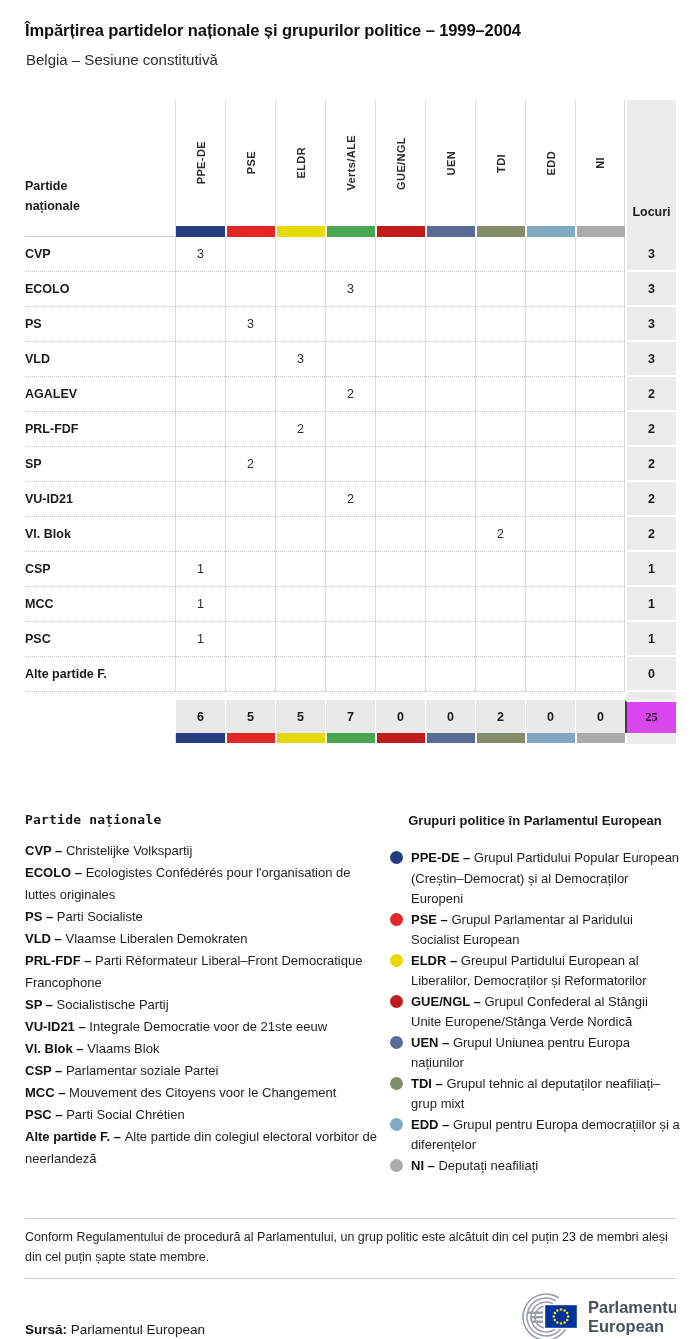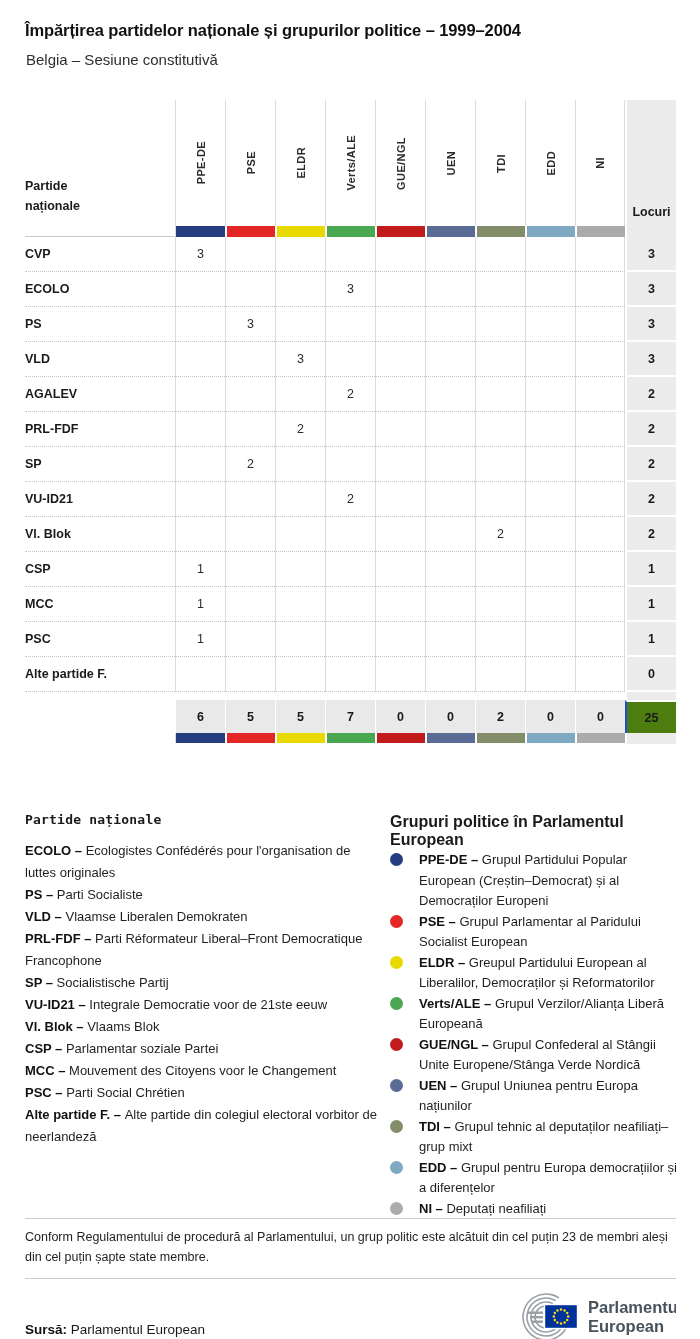--- a/index.html
+++ b/index.html
@@ -72,37 +72,37 @@
     border-left: 2px solid #fff; border-bottom: 2px solid #fff;
   }
   .spacer { height: 8px; }
   .total-label { height: 33px; }
   .total-cell {
     height: 33px; background: #e9e9e9; font-weight: 700; font-size: 12.5px;
     display: flex; align-items: center; justify-content: center;
     border-left: 1px solid #fff;
   }
   .total-seats {
-    height: 33px; background: #4d7c0f; font-weight: 700; font-size: 12.5px;
+    height: 33px; background: #d946ef; font-weight: 700; font-size: 12.5px;
     display: flex; align-items: center; justify-content: center;
-    border-left: 2px solid #1d4ed8; border-top: 2px solid #fff;
+    border-left: 2px solid #404040; border-top: 2px solid #fff; font-family: Liberation Serif, serif;
   }
   
   .legends { position: absolute; left: 25px; top: 812px; width: 660px; display: flex; }
   .leg-left { width: 365px; padding-right: 10px; }
   .leg-left h3 {
     font-family: "DejaVu Sans Mono", monospace;
     font-size: 13px; font-weight: 700; margin-bottom: 13px; letter-spacing: 0.2px;
   }
   .party-def { font-size: 13px; line-height: 22px; color: #1f1f1f; }
   .leg-right { width: 290px; }
-  .leg-right h3 { font-size: 16px; font-weight: 700; margin: 1px 0 1px; }
+  .leg-right h3 { font-size: 13px; font-weight: 700; margin: 1px 0 20px; text-align: center; }
   .group-def { display: flex; font-size: 13px; line-height: 20.5px; color: #1f1f1f; }
   .dot { width: 13px; height: 13px; border-radius: 50%; flex: 0 0 13px; margin-top: 3px; }
-  .group-def .txt { margin-left: 16px; }
+  .group-def .txt { margin-left: 8px; }
   b.abbr { font-weight: 700; color: #111; }
   
   .footer { position: absolute; left: 25px; top: 1218px; width: 651px; }
   .rule { border-top: 1px solid #cccccc; height: 0; }
   .note { margin-top: 8px; font-size: 12.5px; line-height: 20px; color: #1f1f1f; }
   .rule2 { margin-top: 11px; }
   .src-row { margin-top: 12px; display: flex; justify-content: space-between; align-items: flex-end; }
   .source { font-size: 13.5px; padding-bottom: 4px; }
 </style>
 </head>
@@ -322,20 +322,21 @@
       <div class="bar-cell bottom" style="background: rgb(132, 141, 105);"></div>
       <div class="bar-cell bottom" style="background: rgb(127, 169, 194);"></div>
       <div class="bar-cell bottom" style="background: rgb(171, 171, 171);"></div>
       <div class="locuri-fill"></div>
     </div>
 
   <div class="legends">
     <div class="leg-left">
       <h3>Partide naționale</h3>
       <div>
+          <div class="party-def"><b class="abbr">CVP – </b><span>Christelijke Volkspartij</span></div>
           <div class="party-def"><b class="abbr">ECOLO – </b><span>Ecologistes Confédérés pour l'organisation de luttes originales</span></div>
           <div class="party-def"><b class="abbr">PS – </b><span>Parti Socialiste</span></div>
           <div class="party-def"><b class="abbr">VLD – </b><span>Vlaamse Liberalen Demokraten</span></div>
           <div class="party-def"><b class="abbr">PRL-FDF – </b><span>Parti Réformateur Liberal–Front Democratique Francophone</span></div>
           <div class="party-def"><b class="abbr">SP – </b><span>Socialistische Partij</span></div>
           <div class="party-def"><b class="abbr">VU-ID21 – </b><span>Integrale Democratie voor de 21ste eeuw</span></div>
           <div class="party-def"><b class="abbr">Vl. Blok – </b><span>Vlaams Blok</span></div>
           <div class="party-def"><b class="abbr">CSP – </b><span>Parlamentar soziale Partei</span></div>
           <div class="party-def"><b class="abbr">MCC – </b><span>Mouvement des Citoyens voor le Changement</span></div>
           <div class="party-def"><b class="abbr">PSC – </b><span>Parti Social Chrétien</span></div>
@@ -349,24 +350,20 @@
             <span class="dot" style="background: rgb(37, 60, 128);"></span>
             <span class="txt"><b class="abbr">PPE-DE – </b><span>Grupul Partidului Popular European (Creștin–Democrat) și al Democraților Europeni</span></span>
           </div>
           <div class="group-def">
             <span class="dot" style="background: rgb(227, 39, 36);"></span>
             <span class="txt"><b class="abbr">PSE – </b><span>Grupul Parlamentar al Paridului Socialist European</span></span>
           </div>
           <div class="group-def">
             <span class="dot" style="background: rgb(232, 217, 0);"></span>
             <span class="txt"><b class="abbr">ELDR – </b><span>Greupul Partidului European al Liberalilor, Democraților și Reformatorilor</span></span>
-          </div>
-          <div class="group-def">
-            <span class="dot" style="background: rgb(74, 167, 81);"></span>
-            <span class="txt"><b class="abbr">Verts/ALE – </b><span>Grupul Verzilor/Alianța Liberă Europeană</span></span>
           </div>
           <div class="group-def">
             <span class="dot" style="background: rgb(194, 27, 27);"></span>
             <span class="txt"><b class="abbr">GUE/NGL – </b><span>Grupul Confederal al Stângii Unite Europene/Stânga Verde Nordică</span></span>
           </div>
           <div class="group-def">
             <span class="dot" style="background: rgb(90, 108, 150);"></span>
             <span class="txt"><b class="abbr">UEN – </b><span>Grupul Uniunea pentru Europa națiunilor</span></span>
           </div>
           <div class="group-def">

